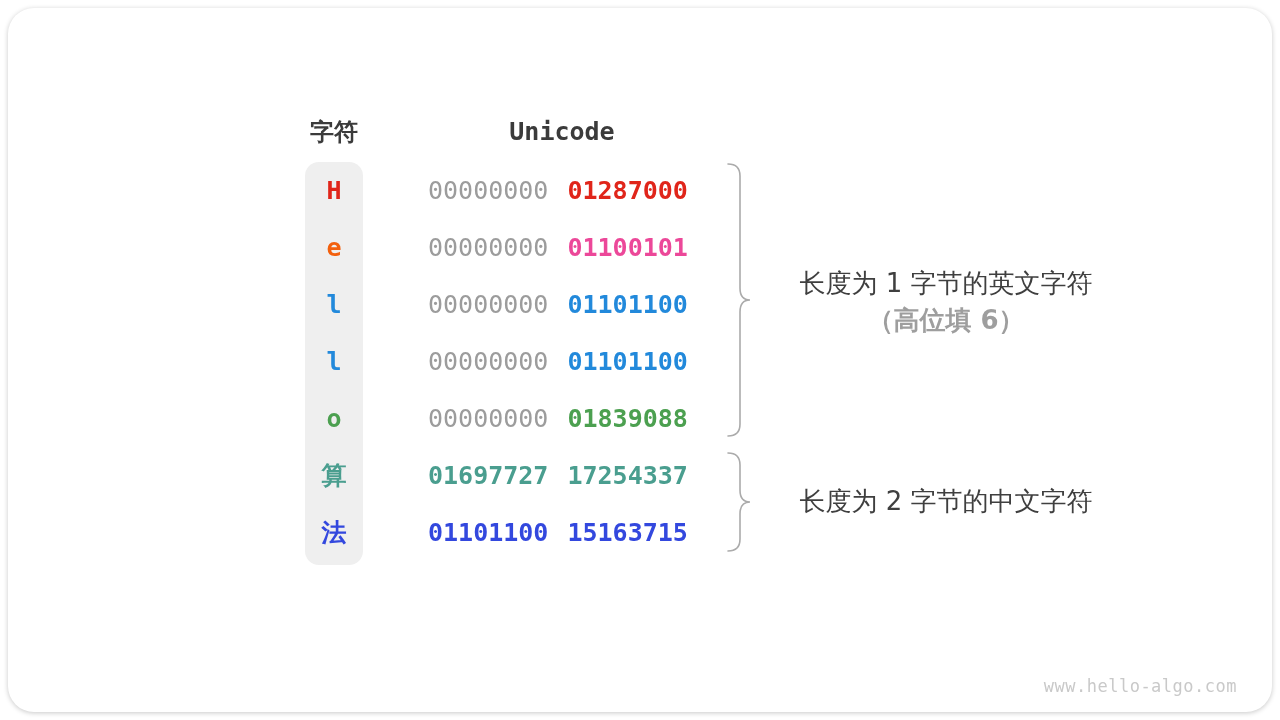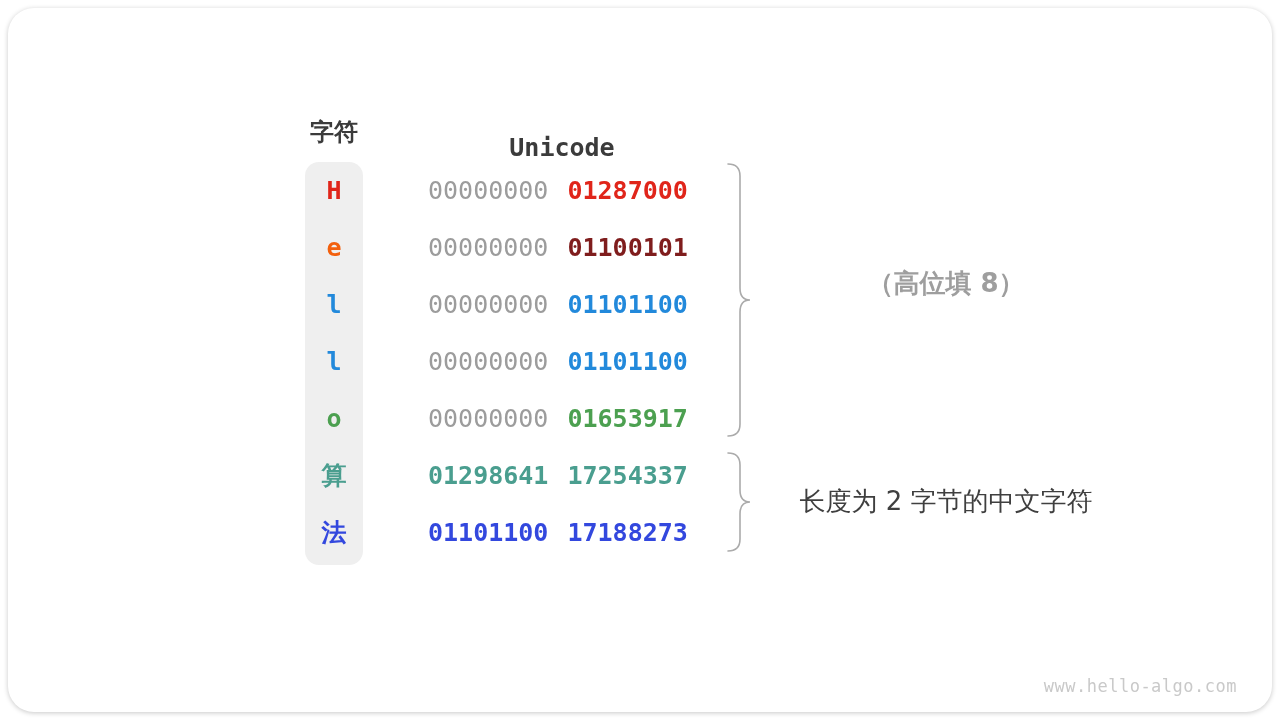--- a/index.html
+++ b/index.html
@@ -38,21 +38,20 @@
   .char-header {
     left: 297px;
     width: 58px;
     font-size: 24px;
   }
   .unicode-header {
     left: 454px;
     width: 200px;
     font-family: "DejaVu Sans Mono", "Liberation Mono", monospace;
     font-size: 25px;
-    margin-top: 16px;
   }
   .pill {
     position: absolute;
     left: 297px;
     top: 154px;
     width: 58px;
     height: 403px;
     background: var(--pill-bg, #efefef);
     border-radius: 14px;
   }
@@ -141,21 +140,21 @@
     <div class="bytes">
       <span class="byte byte-high padding">00000000</span>
       <span class="byte byte-low colored" style="color: rgb(224, 37, 26);">01287000</span>
     </div>
   </div>
 
   <div class="row">
     <div class="char-cell" style="color: rgb(243, 96, 13);">e</div>
     <div class="bytes">
       <span class="byte byte-high padding">00000000</span>
-      <span class="byte byte-low colored" style="color: #7f1d1d; text-align: center;">01100101</span>
+      <span class="byte byte-low colored" style="color: #ec4899; text-align: center;">01100101</span>
     </div>
   </div>
 
   <div class="row">
     <div class="char-cell" style="color: rgb(34, 137, 219);">l</div>
     <div class="bytes">
       <span class="byte byte-high padding">00000000</span>
       <span class="byte byte-low colored" style="color: rgb(34, 137, 219);">01101100</span>
     </div>
   </div>
@@ -165,50 +164,51 @@
     <div class="bytes">
       <span class="byte byte-high padding">00000000</span>
       <span class="byte byte-low colored" style="color: rgb(34, 137, 219);">01101100</span>
     </div>
   </div>
 
   <div class="row">
     <div class="char-cell" style="color: rgb(76, 160, 80);">o</div>
     <div class="bytes">
       <span class="byte byte-high padding">00000000</span>
-      <span class="byte byte-low colored" style="color: rgb(76, 160, 80);">01653917</span>
+      <span class="byte byte-low colored" style="color: rgb(76, 160, 80);">01839088</span>
     </div>
   </div>
 
   <div class="row">
     <div class="char-cell" style="color: rgb(74, 158, 143);">算</div>
     <div class="bytes">
-      <span class="byte byte-high colored" style="color: rgb(74, 158, 143);">01298641</span>
+      <span class="byte byte-high colored" style="color: rgb(74, 158, 143);">01697727</span>
       <span class="byte byte-low colored" style="color: rgb(74, 158, 143);">17254337</span>
     </div>
   </div>
 
   <div class="row">
     <div class="char-cell" style="color: rgb(51, 72, 222);">法</div>
     <div class="bytes">
       <span class="byte byte-high colored" style="color: rgb(51, 72, 222);">01101100</span>
-      <span class="byte byte-low colored" style="color: rgb(51, 72, 222);">17188273</span>
+      <span class="byte byte-low colored" style="color: rgb(51, 72, 222);">15163715</span>
     </div>
   </div>
 </div>
 
     <svg class="brace" style="left:719px; top:155px;" width="24" height="274" viewBox="0 0 24 274">
       <path d="M 1 1 C 9 1 13 5 13 13 L 13 125 C 13 133 17 137 23 137 C 17 137 13 141 13 149 L 13 261 C 13 269 9 273 1 273"></path>
     </svg>
 
     <svg class="brace" style="left:719px; top:444px;" width="24" height="100" viewBox="0 0 24 100">
       <path d="M 1 1 C 9 1 13 5 13 13 L 13 38 C 13 46 17 50 23 50 C 17 50 13 54 13 62 L 13 87 C 13 95 9 99 1 99"></path>
     </svg>
 
     <div class="anno anno-english">
-      <div class="sub">（高位填 8）</div>
+      <div>长度为 1 字节的英文字符</div>
+      <div class="sub">（高位填 6）</div>
     </div>
 
     <div class="anno anno-chinese">长度为 2 字节的中文字符</div>
 
     <div class="watermark">www.hello-algo.com</div>
   </div>
 </div>
 
 </body></html>

